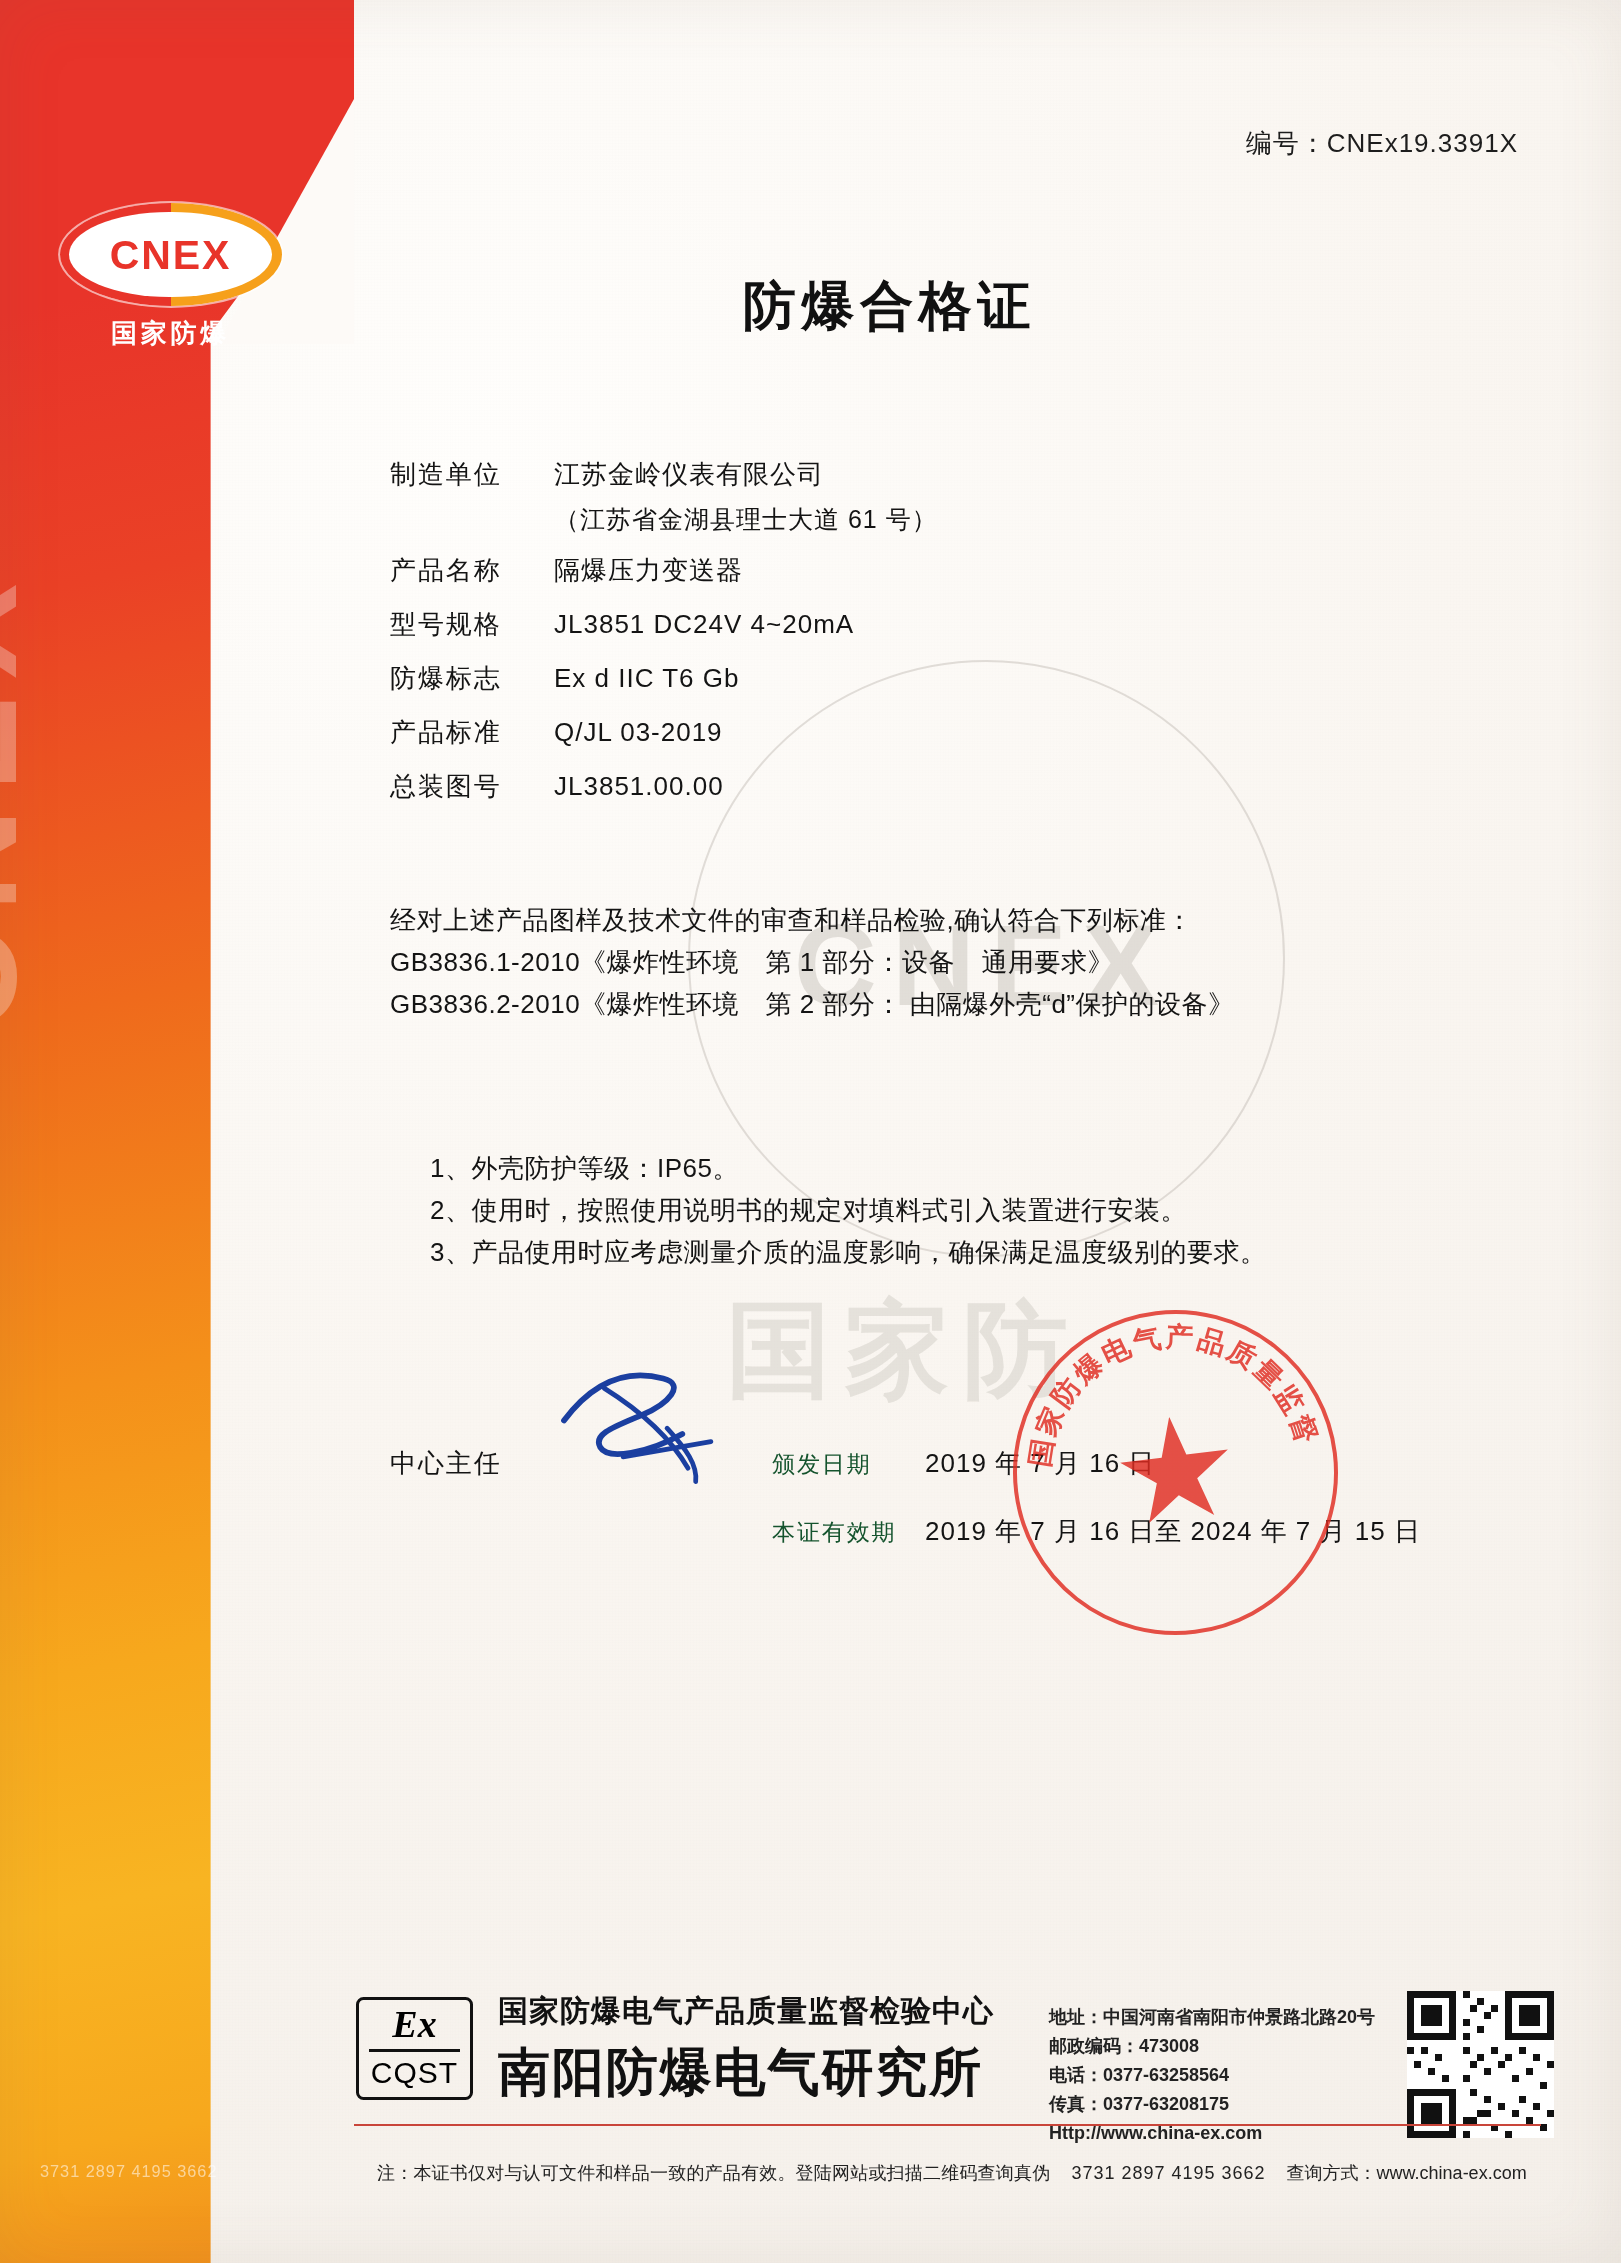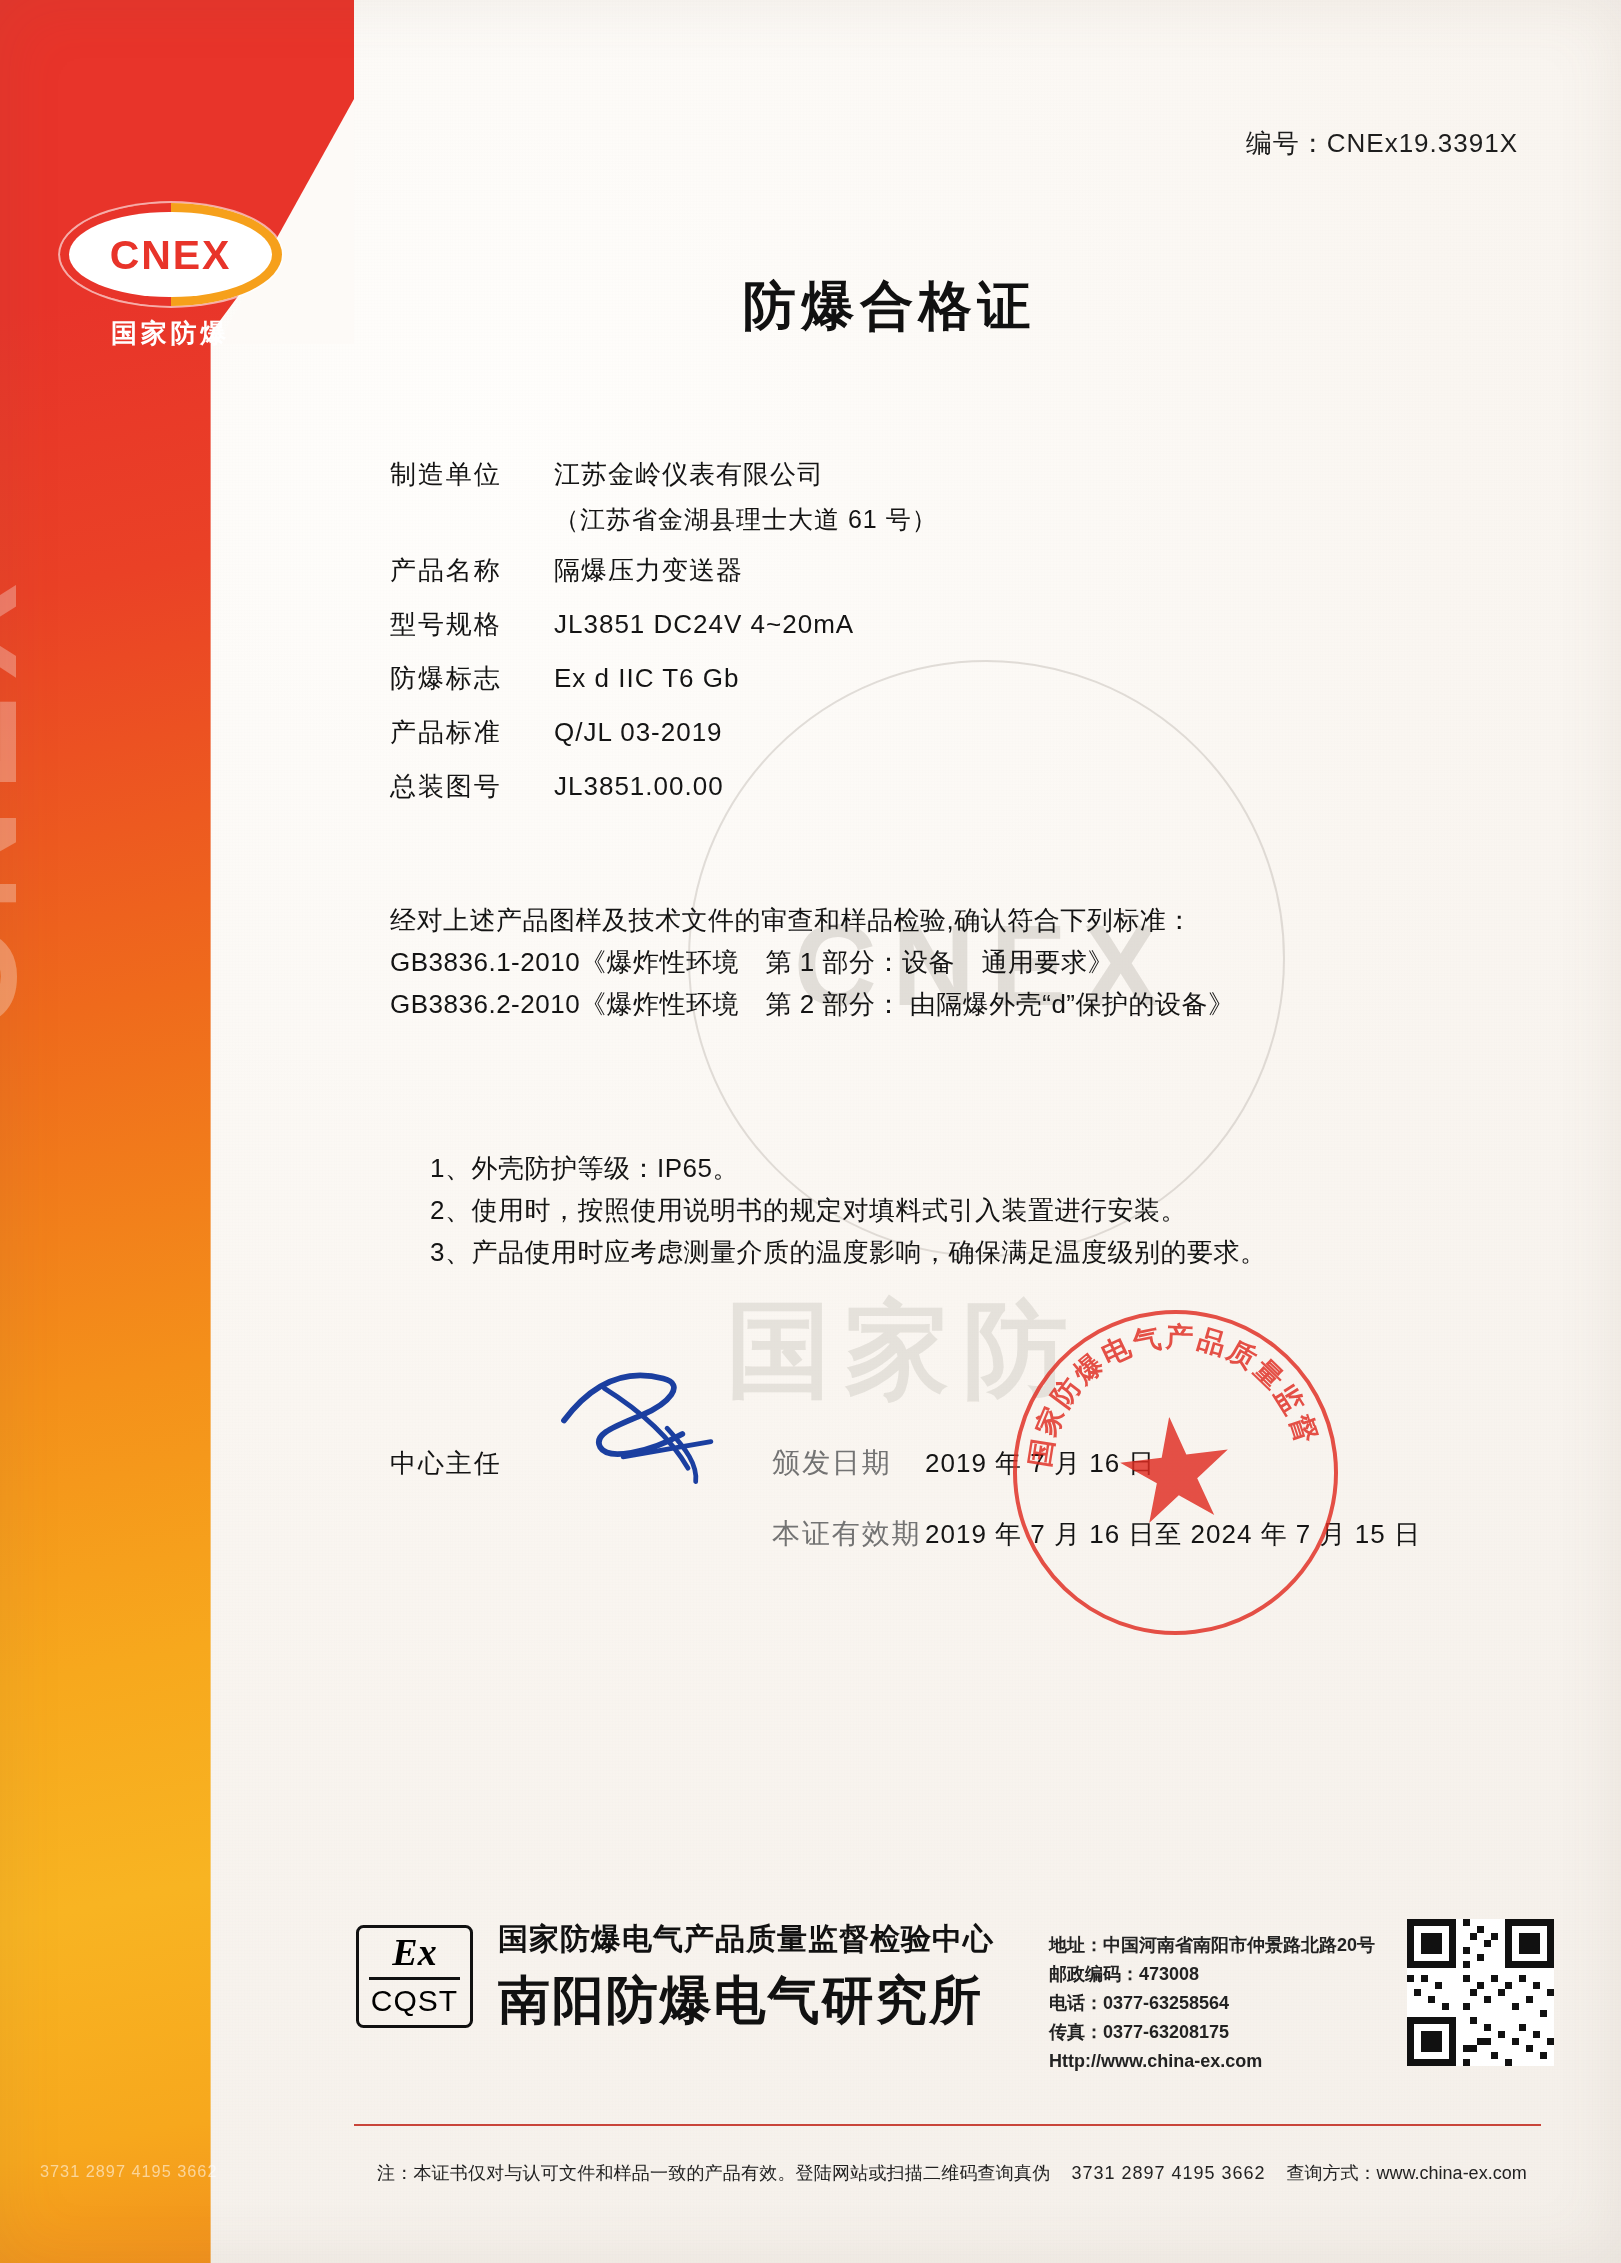--- a/index.html
+++ b/index.html
@@ -262,22 +262,22 @@
     width: 239px;
     flex: none;
     height: 38px;
   }
   .sig-sign svg {
     position: absolute;
     left: 9.6px;
     top: -69px;
   }
   .issue-label {
-    font-size: 28px;
-    color: #737373;
+    font-size: 23px;
+    color: #14532d;
     letter-spacing: 1.9px;
     width: 153px;
     flex: none;
   }
   .issue-value {
     font-size: 26px;
     color: #141414;
     letter-spacing: 1px;
   }
   .sig-row2 {
@@ -358,21 +358,21 @@
     position: absolute;
     left: 354px;
     right: 80px;
     top: 2124px;
     height: 1.9px;
     background: #c9453a;
   }
   .footer {
     position: absolute;
     left: 356px;
-    top: 1919px;
+    top: 1991px;
     right: 67px;
     display: flex;
     align-items: flex-start;
   }
   .ex-badge {
     width: 111px;
     flex: none;
     border: 3.8px solid #111;
     border-radius: 7.6px;
     text-align: center;

